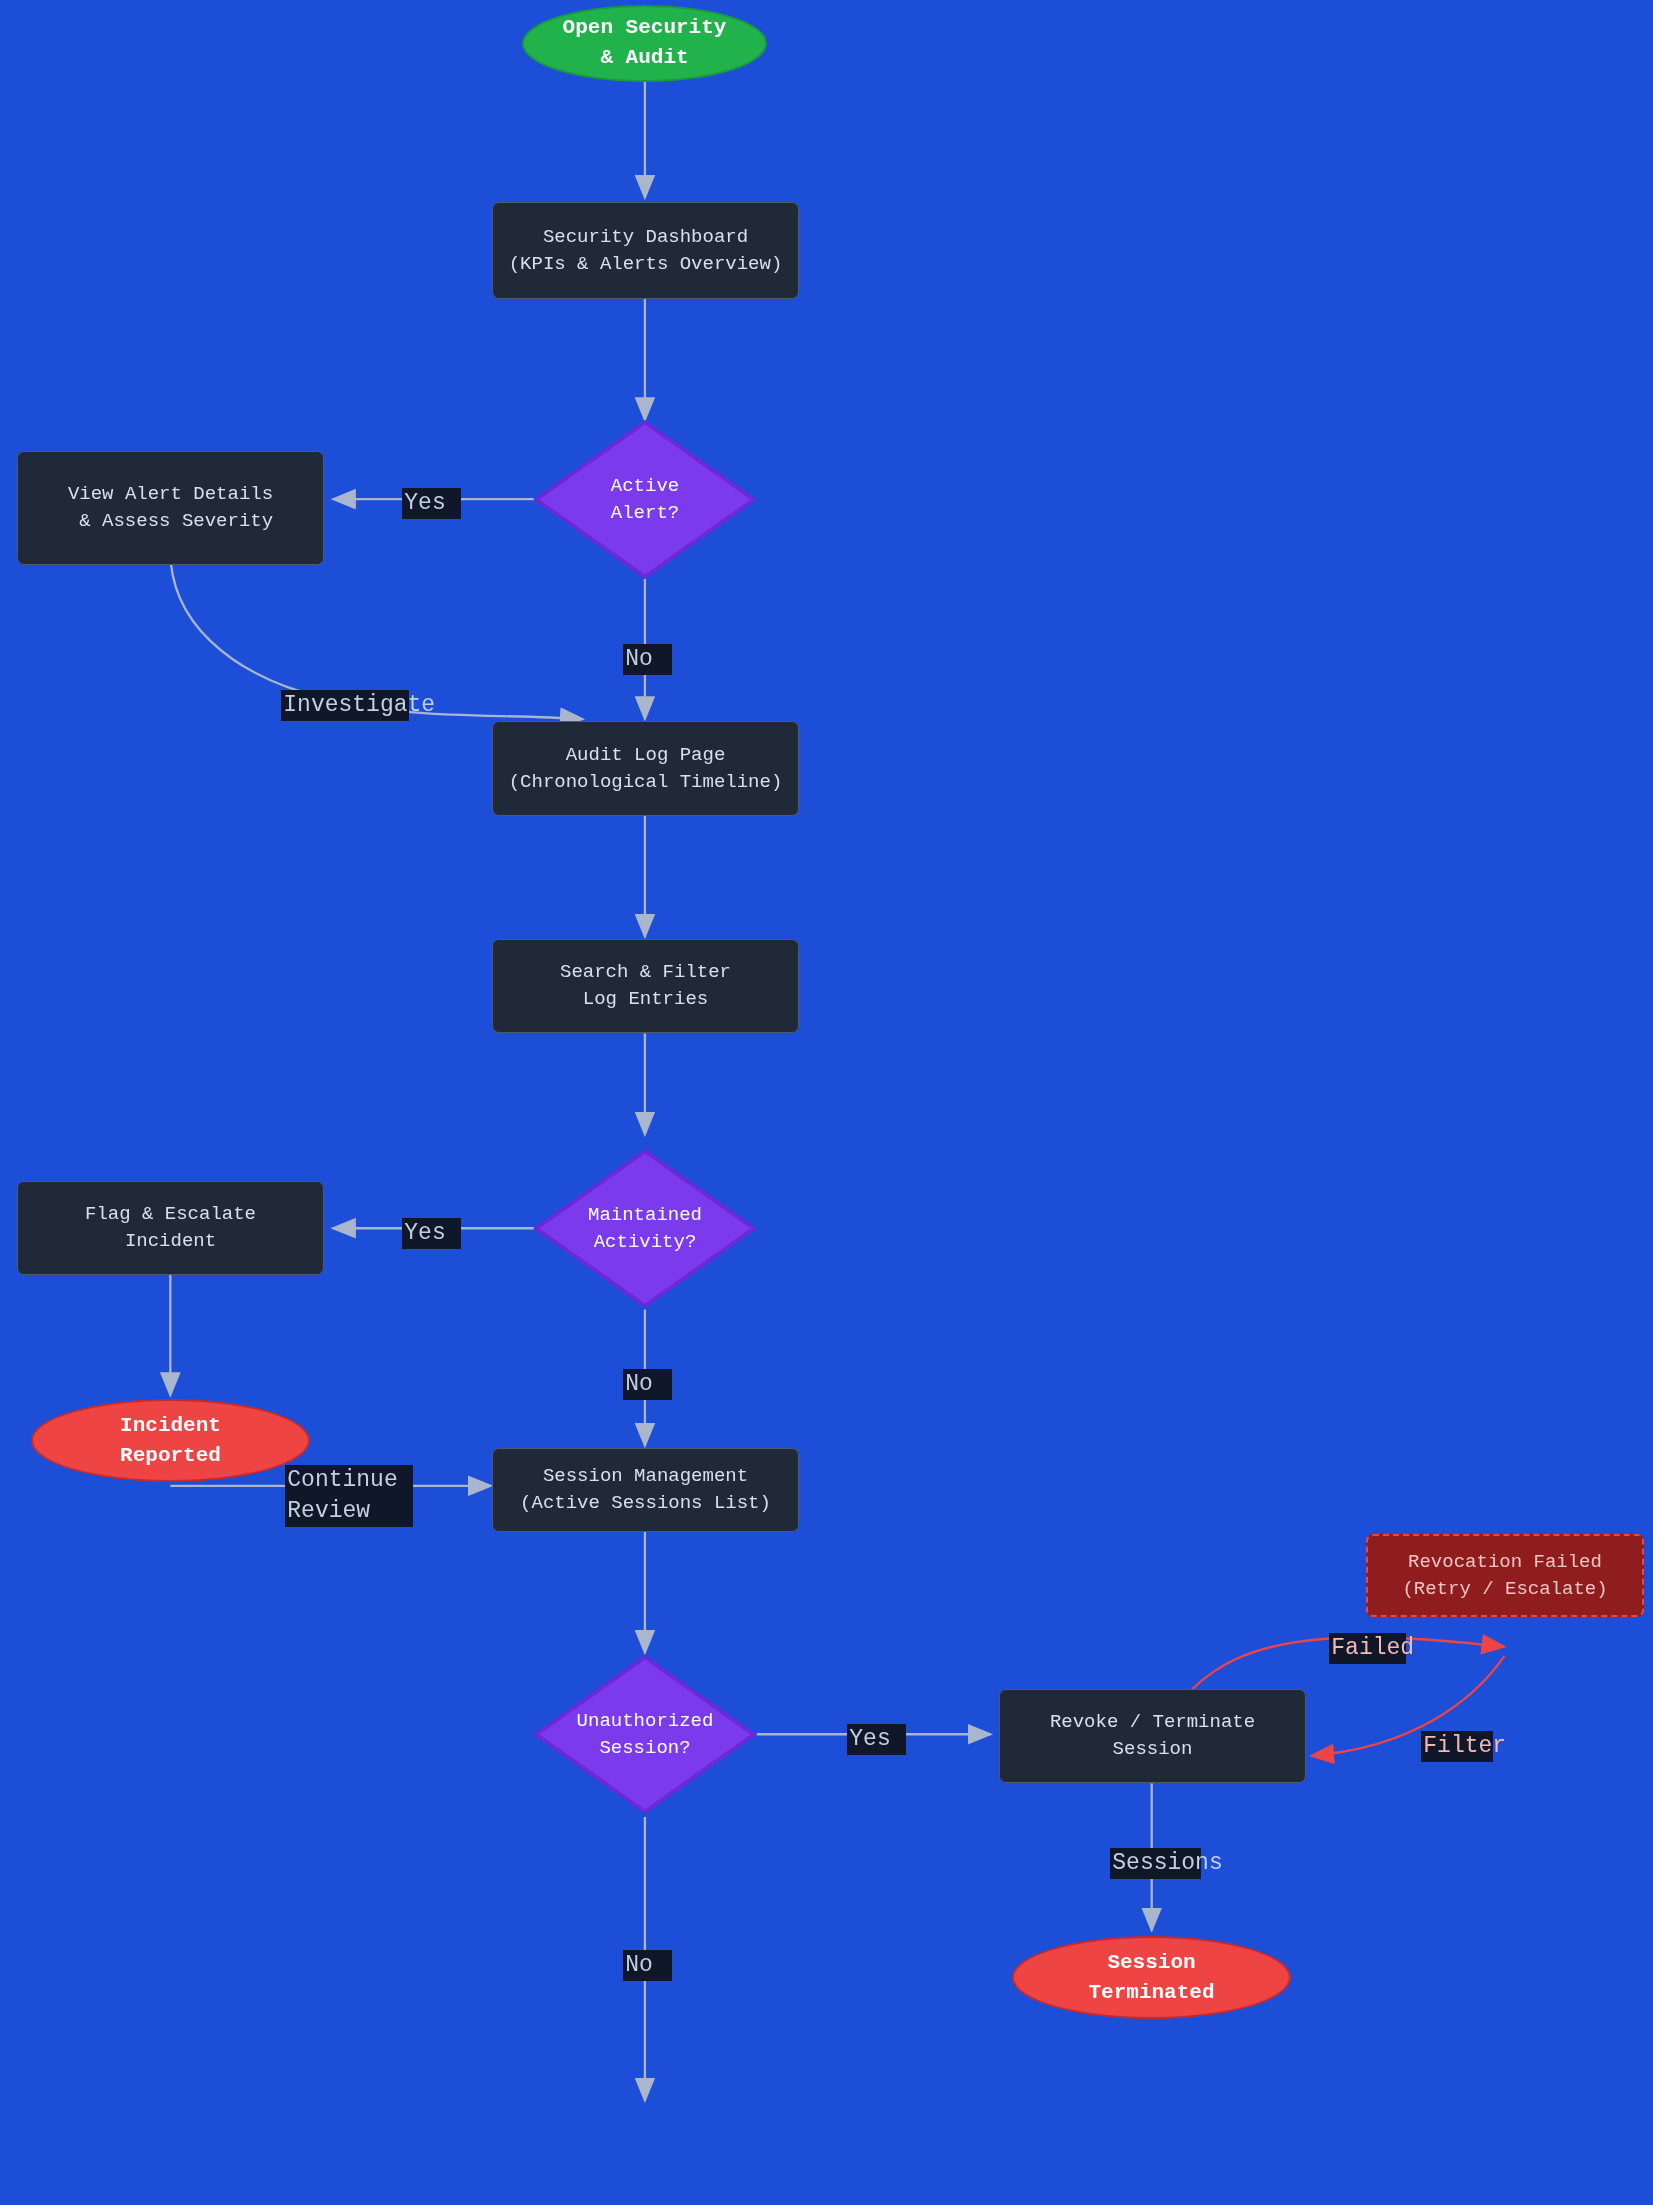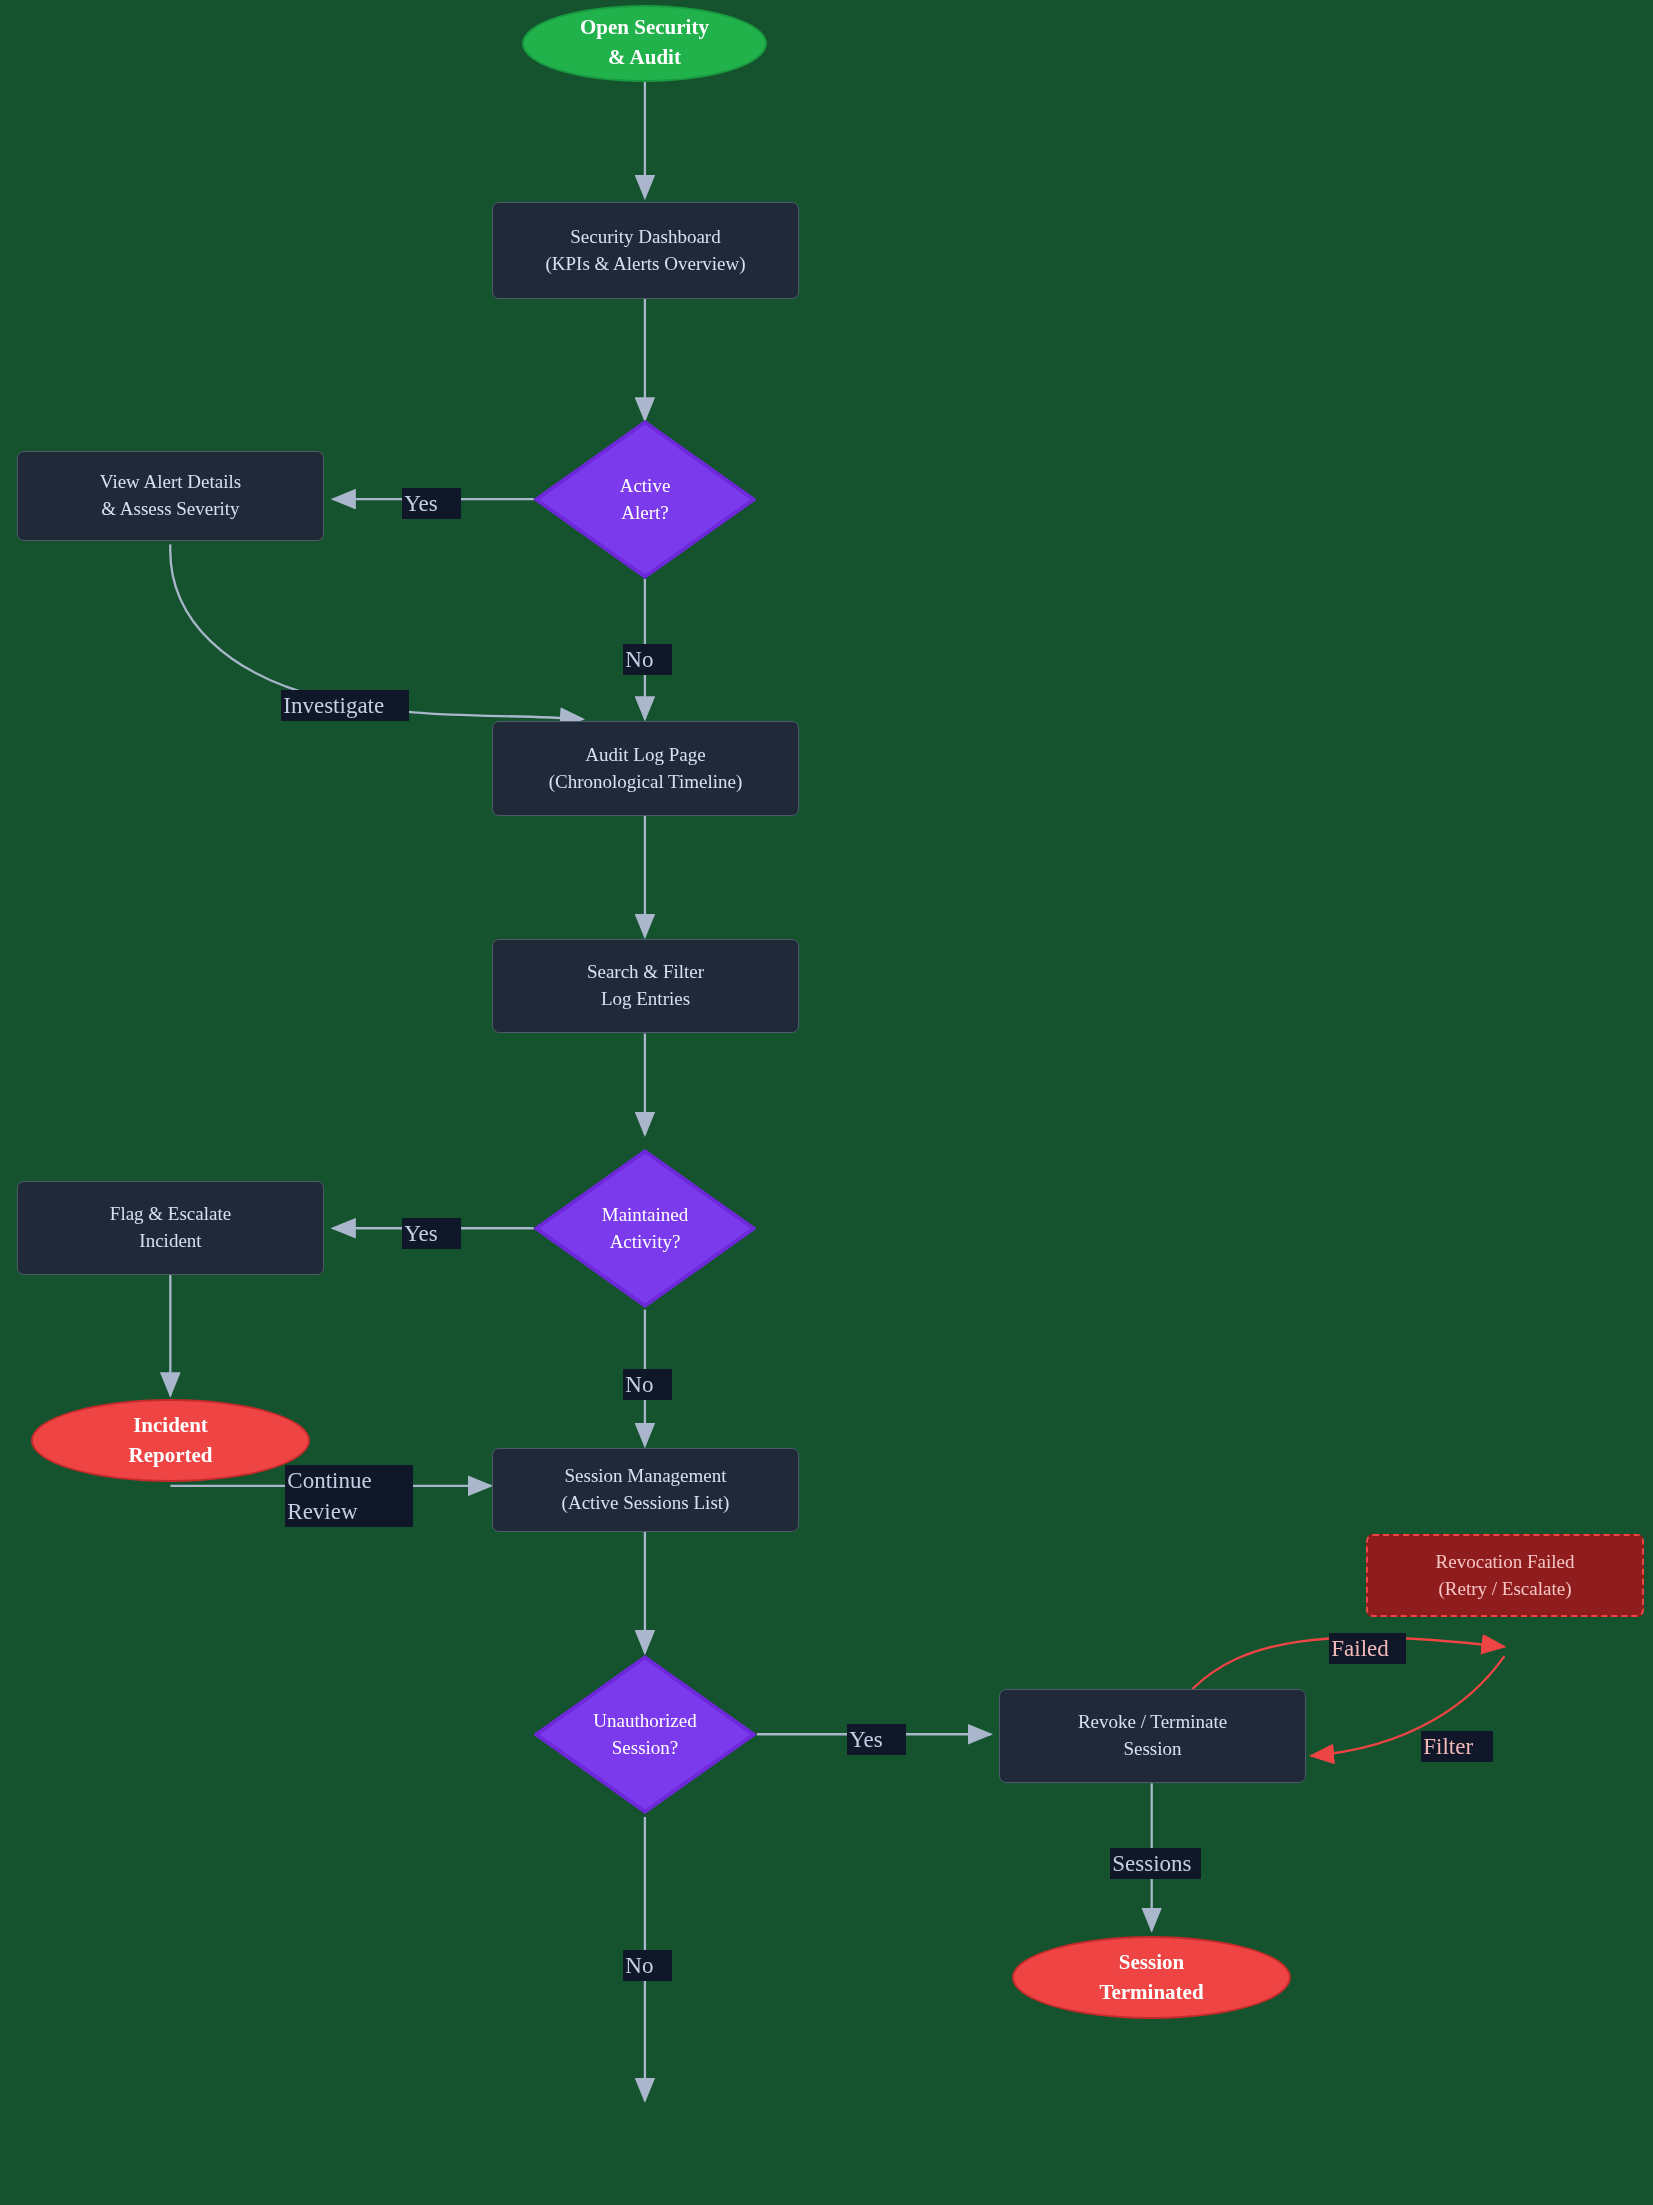--- a/index.html
+++ b/index.html
@@ -4,23 +4,23 @@
 <style>
   html, body {
     margin: 0;
     padding: 0;
     background: #0f1729;
   }
   #stage {
     position: relative;
     width: 1654px;
     height: 2205px;
-    background: #14532d;
+    background: #1d4ed8;
     overflow: hidden;
-    font-family: Liberation Serif, serif;
+    font-family: Liberation Mono, monospace;
   }
   #edge-layer {
     position: absolute;
     left: 0;
     top: 0;
     width: 1654px;
     height: 2205px;
     pointer-events: none;
   }
   .node {
@@ -159,21 +159,21 @@
   </div>
 
   <div class="node node-decision" style="left:534px; top:420px; width:222px; height:159px;">
     <svg class="diamond-shape" viewBox="0 0 290 208" preserveAspectRatio="none">
       <polygon points="145,3 287,104 145,205 3,104" fill="#7c3aed" stroke="#6d28d9" stroke-width="5"></polygon>
     </svg>
     <span class="diamond-label" style="white-space:pre-line;">Active
 Alert?</span>
   </div>
 
-  <div class="node node-process" style="left:17px; top:451px; width:307px; height:90px;">
+  <div class="node node-process" style="left:17px; top:451px; width:307px; height:114px;text-align:right;">
     <span style="white-space:pre-line;">View Alert Details
 &amp; Assess Severity</span>
   </div>
 
   <div class="node node-process" style="left:492px; top:721px; width:307px; height:95px;">
     <span style="white-space:pre-line;">Audit Log Page
 (Chronological Timeline)</span>
   </div>
 
   <div class="node node-process" style="left:492px; top:939px; width:307px; height:94px;">

